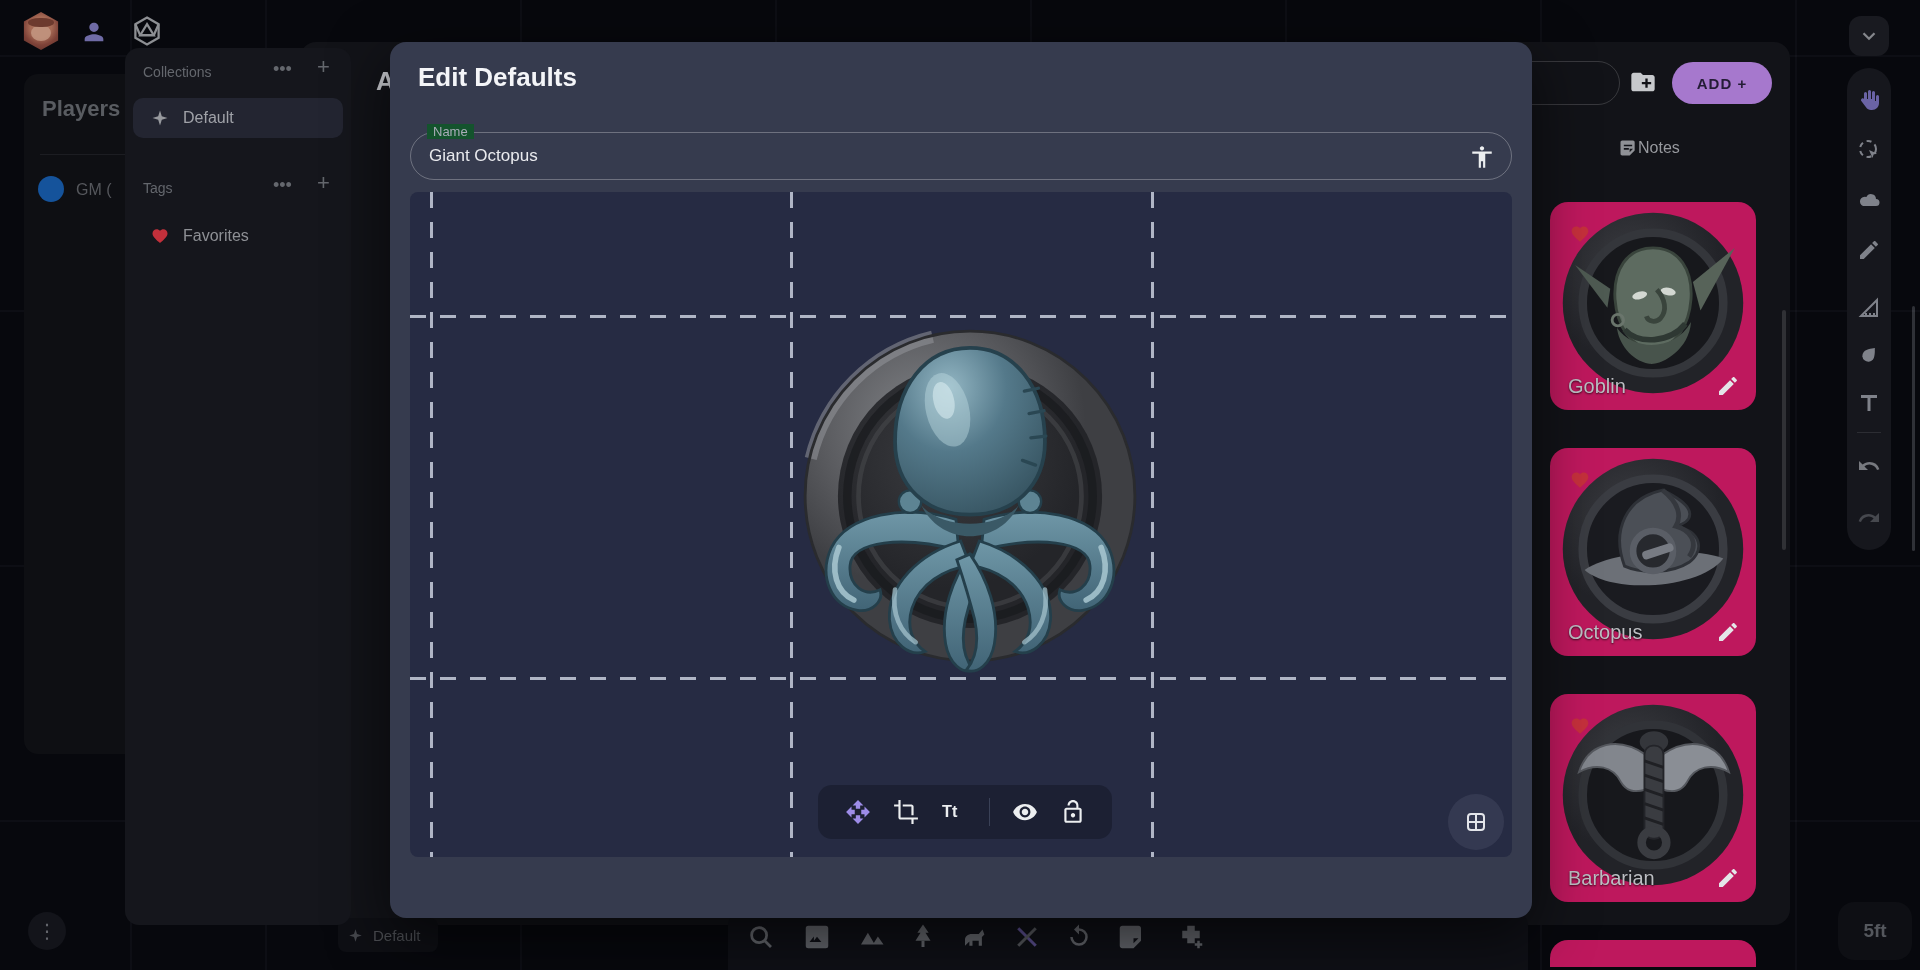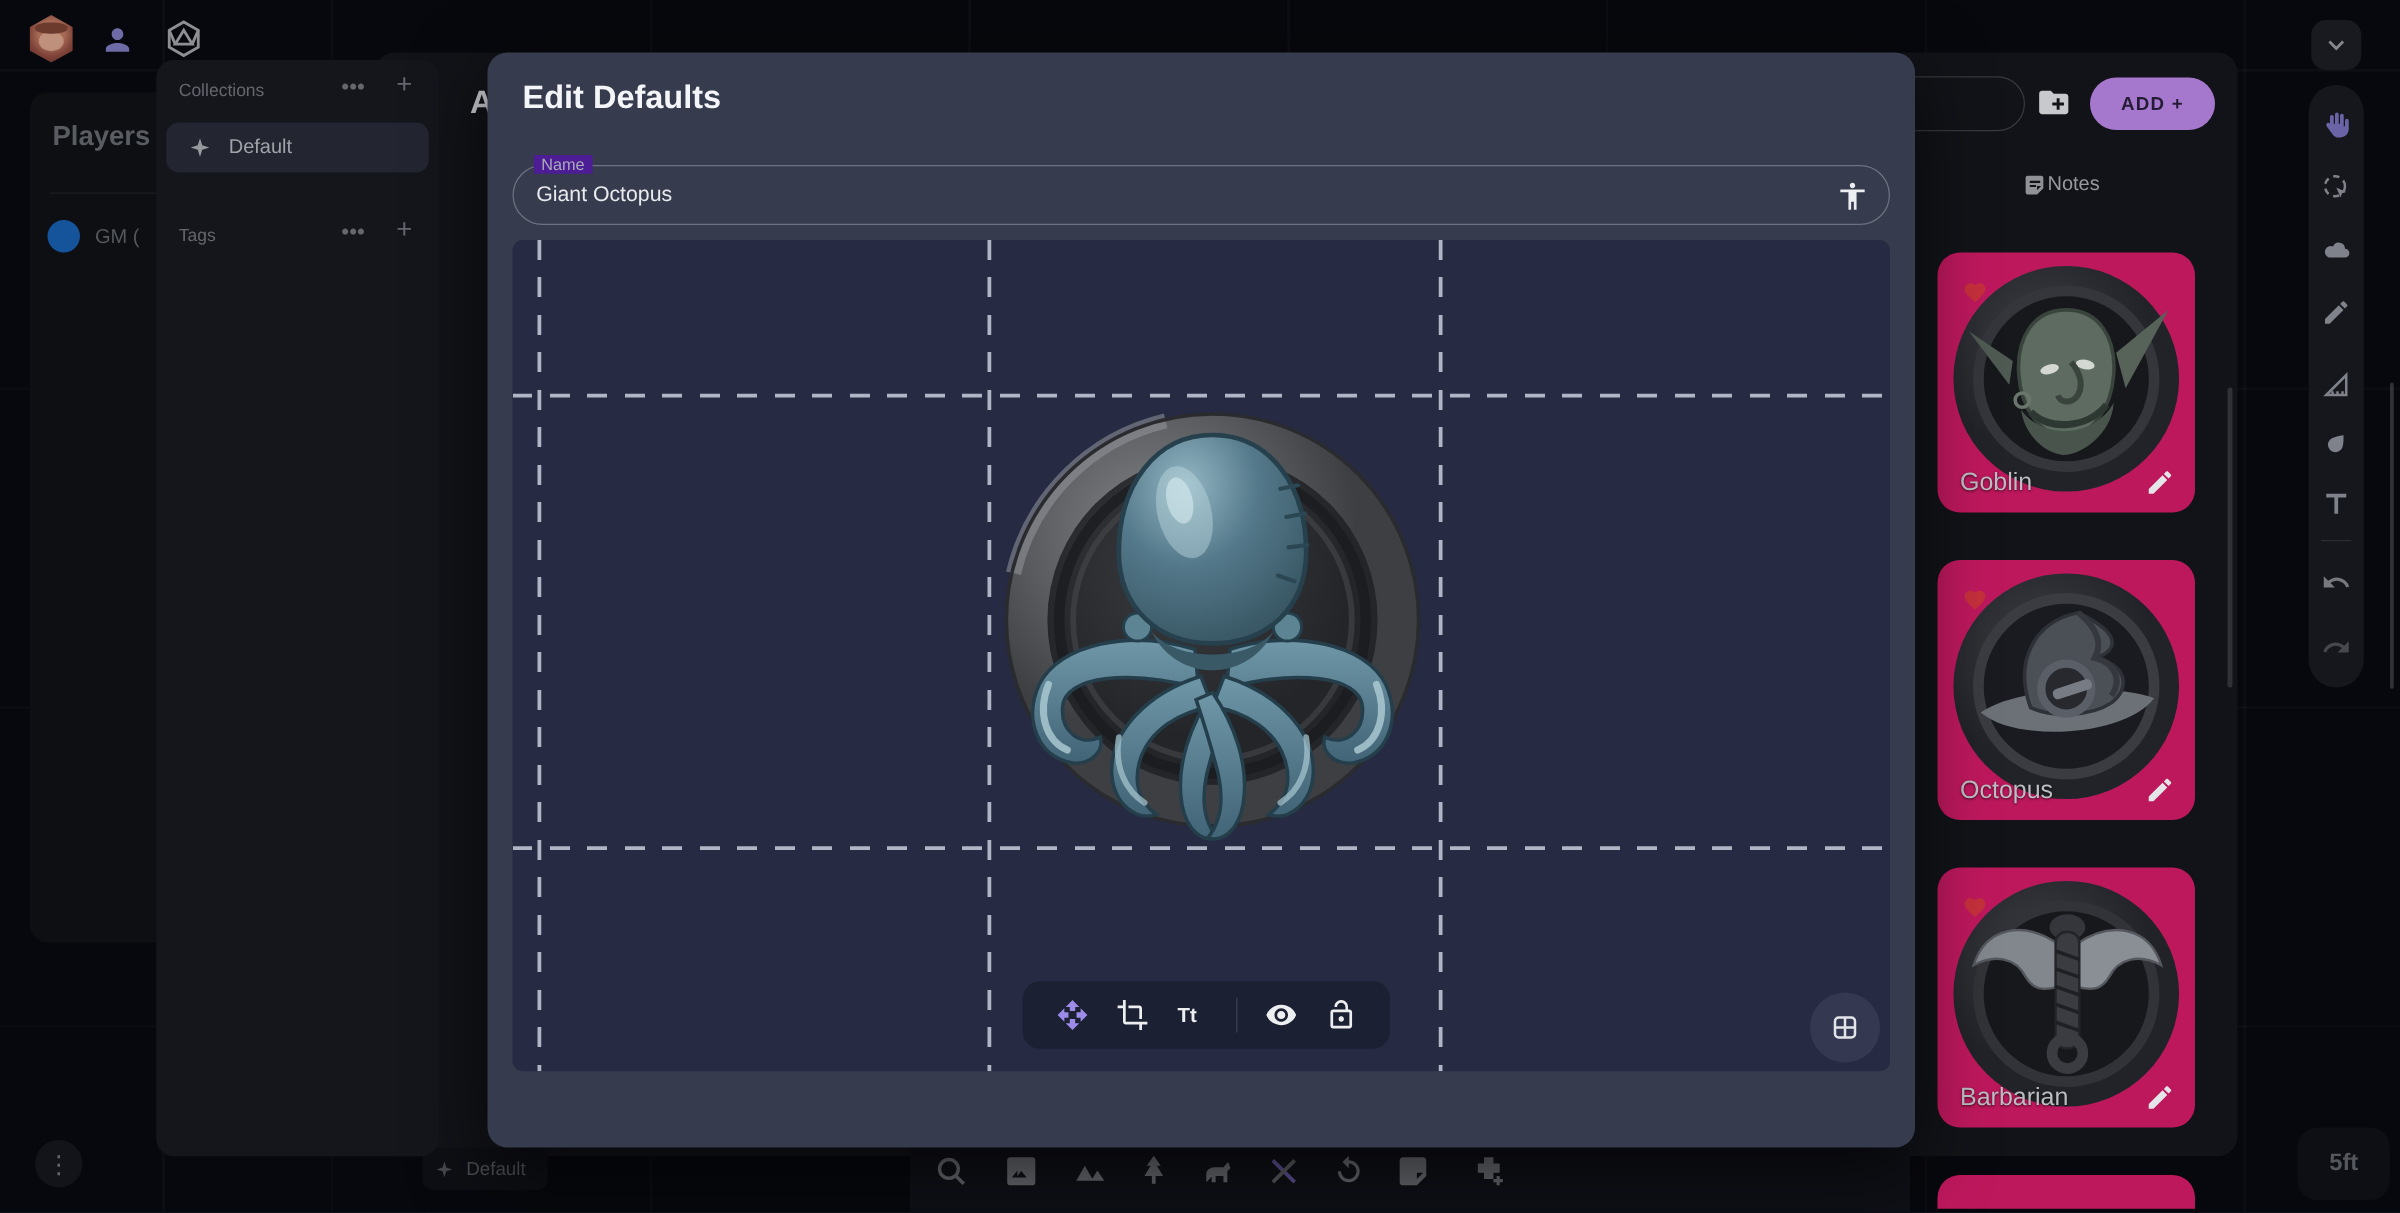--- a/index.html
+++ b/index.html
@@ -78,21 +78,21 @@
   #right-toolbar .divider { position:absolute; left:10px; top:364px; width:24px; height:1px; background:#2c2d33; }
   #edge-scrollbar { position:absolute; left:1912px; top:306px; width:3px; height:245px; border-radius:2px; background:rgba(210,215,225,0.2); z-index:2; }
 
   
   #edit-dialog { left:390px; top:42px; width:1142px; height:876px; background:#363b4e; border-radius:16px; z-index:10;
     box-shadow:0 18px 60px rgba(0,0,0,.6); }
   #dialog-title { position:absolute; left:28px; top:20px; font-size:26px; font-weight:bold; color:#f4f5f8; }
 
   #name-field { position:absolute; left:20px; top:90px; width:1102px; height:48px;
     border:1px solid rgba(255,255,255,0.28); border-radius:24px; }
-  #name-field .name-label { position:absolute; left:16px; top:-9px; padding:0 6px; background:#4c1d95;
+  #name-field .name-label { position:absolute; left:16px; top:-9px; padding:0 6px; background:#14532d;
     font-size:13px; color:#a9acb8; }
   #name-field input { position:absolute; left:18px; top:6px; width:980px; height:34px; background:transparent;
     border:none; outline:none; color:#e9eaee; font-size:17px; font-family:"Liberation Sans",sans-serif; }
   #name-field .field-icon { position:absolute; right:16px; top:11px; width:26px; height:26px; cursor:pointer; }
 
   #image-editor { position:absolute; left:20px; top:150px; width:1102px; height:665px; background:#262b43; border-radius:8px; overflow:hidden;padding-left:22px; }
   .vline { position:absolute; top:0; bottom:0; width:3px;
     background-image:repeating-linear-gradient(to bottom, rgba(210,216,230,.8) 0 16px, transparent 16px 30px); }
   .hline { position:absolute; left:0; right:0; height:3px;
     background-image:repeating-linear-gradient(to right, rgba(210,216,230,.8) 0 16px, transparent 16px 30px); }
@@ -150,20 +150,26 @@
       <svg width="18" height="18" viewBox="0 0 24 24" fill="#97999e">
           <path d="M12 2l2.4 7.6L22 12l-7.6 2.4L12 22l-2.4-7.6L2 12l7.6-2.4z"></path>
         </svg>
       <span class="lbl">Default</span>
     </div>
 
     <div class="side-header" style="left:18px;top:132px;">Tags</div>
     <div class="side-dots" style="left:148px;top:128px;">•••</div>
     <div class="side-plus" style="left:192px;top:126px;font-size:22px;">+</div>
 
+    <div class="side-row tag" style="top:168px;">
+      <svg width="18" height="18" viewBox="0 0 24 24" fill="#c2303b">
+          <path d="M12 21.35l-1.45-1.32C5.4 15.36 2 12.28 2 8.5 2 5.42 4.42 3 7.5 3c1.74 0 3.41.81 4.5 2.09C13.09 3.81 14.76 3 16.5 3 19.58 3 22 5.42 22 8.5c0 3.78-3.4 6.86-8.55 11.54L12 21.35z"></path>
+        </svg>
+      <span class="lbl">Favorites</span>
+    </div>
   </div>
 
   <div class="abs" id="assets-panel">
     <div id="assets-title">A</div>
     <div id="assets-search"></div>
     <div id="folder-button">
       <svg width="30" height="28" viewBox="0 0 24 24" fill="#c7c9cc">
           <path d="M20 6h-8l-2-2H4c-1.1 0-2 .9-2 2v12c0 1.1.9 2 2 2h16c1.1 0 2-.9 2-2V8c0-1.1-.9-2-2-2zm-1 8h-3v3h-2v-3h-3v-2h3V9h2v3h3v2z"></path>
         </svg>
     </div>

